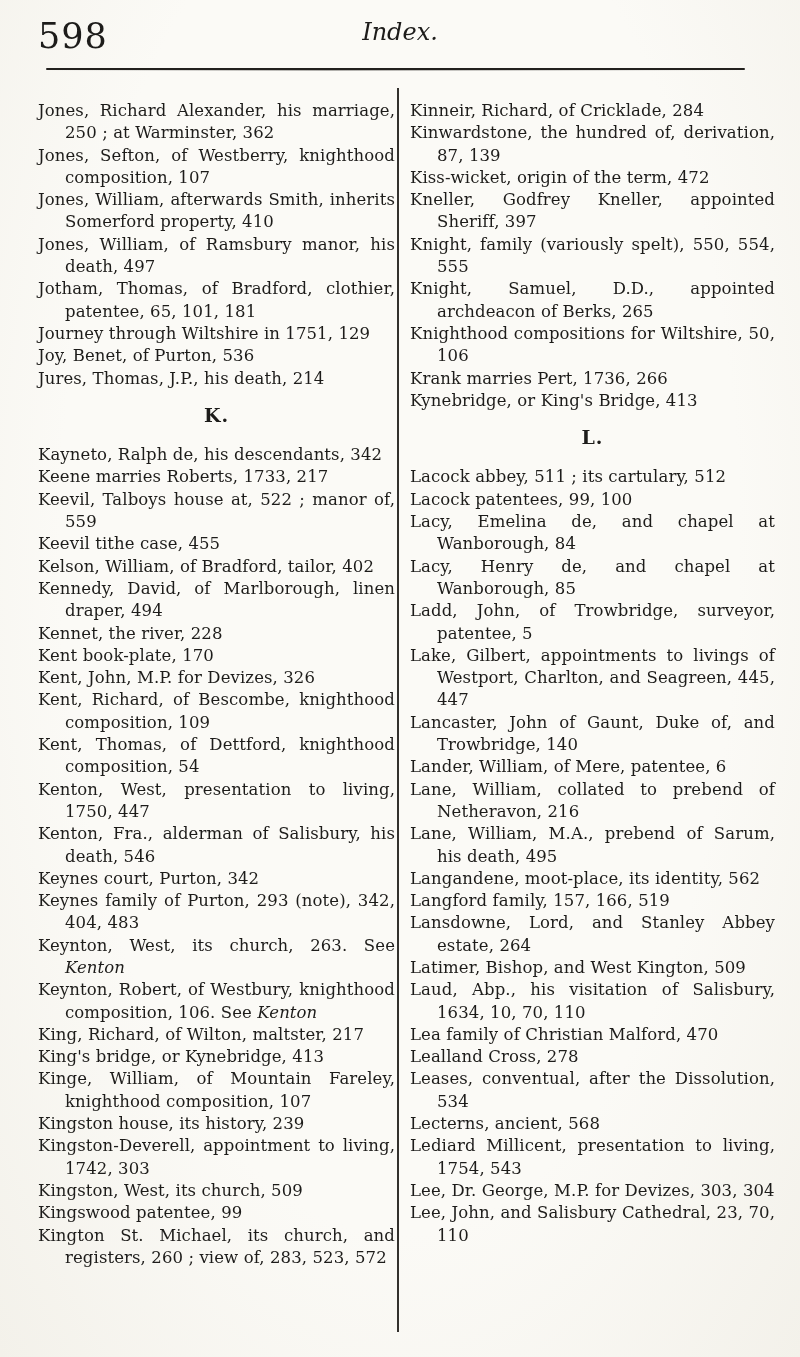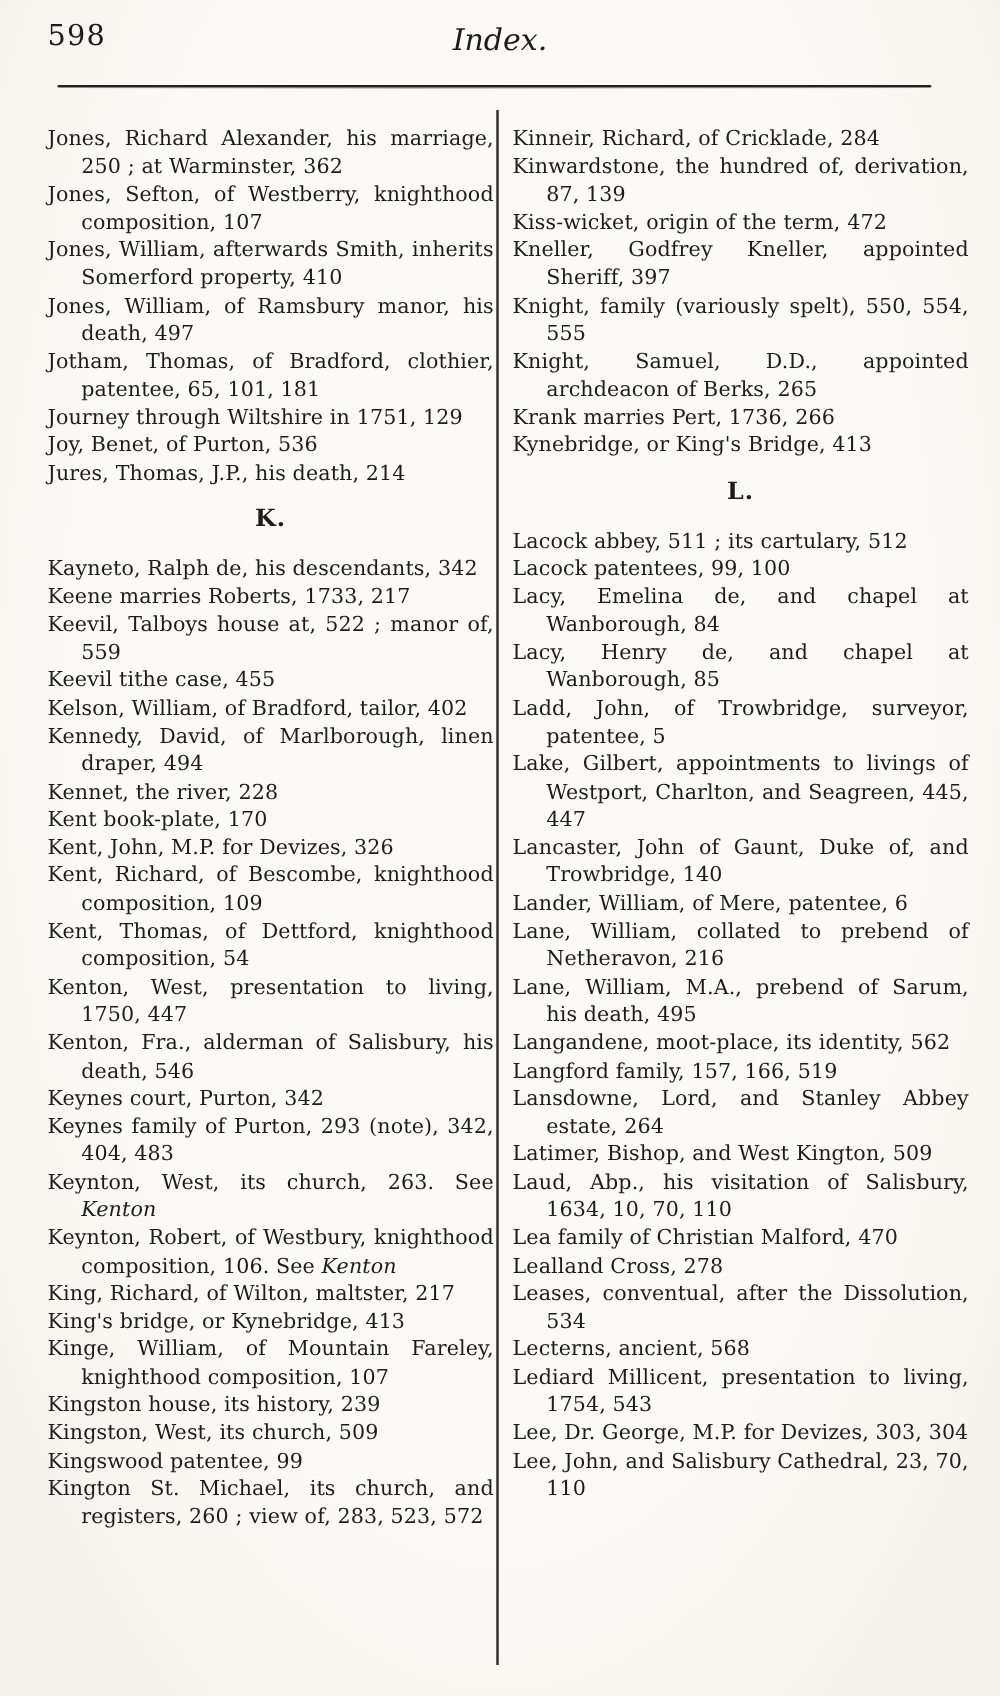--- a/index.html
+++ b/index.html
@@ -9,21 +9,21 @@
     font-family:"DejaVu Serif","Liberation Serif",serif;
     color:#1d1c1a;
     overflow:hidden;
   }
   .page{
     position:relative;width:800px;height:1357px;
     background:radial-gradient(ellipse at 50% 40%, #fbfaf6 60%, #f3f1ea 100%);
   }
   .pagenum{
     position:absolute;left:38px;top:16px;
-    font-size:23px;letter-spacing:1px;
+    font-size:35px;letter-spacing:1px;
   }
   .title{
     position:absolute;left:0;top:18px;width:100%;
     text-align:center;font-style:italic;font-size:24px;
   }
   .rule{
     position:absolute;left:46px;top:68px;width:699px;height:2px;
     background:#23211e;border-radius:1px;
   }
   .rule:after{
@@ -84,31 +84,33 @@
       <div class="entry"><span>Kenton, West, presentation to living, 1750, 447</span></div>
       <div class="entry"><span>Kenton, Fra., alderman of Salisbury, his death, 546</span></div>
       <div class="entry"><span>Keynes court, Purton, 342</span></div>
       <div class="entry"><span>Keynes family of Purton, 293 (note), 342, 404, 483</span></div>
       <div class="entry"><span>Keynton, West, its church, 263.  See </span><span class="em">Kenton</span></div>
       <div class="entry"><span>Keynton, Robert, of Westbury, knighthood composition, 106.  See </span><span class="em">Kenton</span></div>
       <div class="entry"><span>King, Richard, of Wilton, maltster, 217</span></div>
       <div class="entry"><span>King's bridge, or Kynebridge, 413</span></div>
       <div class="entry"><span>Kinge, William, of Mountain Fareley, knighthood composition, 107</span></div>
       <div class="entry"><span>Kingston house, its history, 239</span></div>
+      <div class="entry"><span>Kingston-Deverell, appointment to living, 1742, 303</span></div>
       <div class="entry"><span>Kingston, West, its church, 509</span></div>
       <div class="entry"><span>Kingswood patentee, 99</span></div>
       <div class="entry"><span>Kington St. Michael, its church, and registers, 260 ; view of, 283, 523, 572</span></div>
     </div>
   <div class="col col-right" id="right-column">
       <div class="entry"><span>Kinneir, Richard, of Cricklade, 284</span></div>
       <div class="entry"><span>Kinwardstone, the hundred of, derivation, 87, 139</span></div>
       <div class="entry"><span>Kiss-wicket, origin of the term, 472</span></div>
       <div class="entry"><span>Kneller, Godfrey Kneller, appointed Sheriff, 397</span></div>
       <div class="entry"><span>Knight, family (variously spelt), 550, 554, 555</span></div>
       <div class="entry"><span>Knight, Samuel, D.D., appointed archdeacon of Berks, 265</span></div>
+      <div class="entry"><span>Knighthood compositions for Wiltshire, 50, 106</span></div>
       <div class="entry"><span>Krank marries Pert, 1736, 266</span></div>
       <div class="entry"><span>Kynebridge, or King's Bridge, 413</span></div>
       <div class="heading">L.</div>
       <div class="entry"><span>Lacock abbey, 511 ; its cartulary, 512</span></div>
       <div class="entry"><span>Lacock patentees, 99, 100</span></div>
       <div class="entry"><span>Lacy, Emelina de, and chapel at Wanborough, 84</span></div>
       <div class="entry"><span>Lacy, Henry de, and chapel at Wanborough, 85</span></div>
       <div class="entry"><span>Ladd, John, of Trowbridge, surveyor, patentee, 5</span></div>
       <div class="entry"><span>Lake, Gilbert, appointments to livings of Westport, Charlton, and Seagreen, 445, 447</span></div>
       <div class="entry"><span>Lancaster, John of Gaunt, Duke of, and Trowbridge, 140</span></div>

